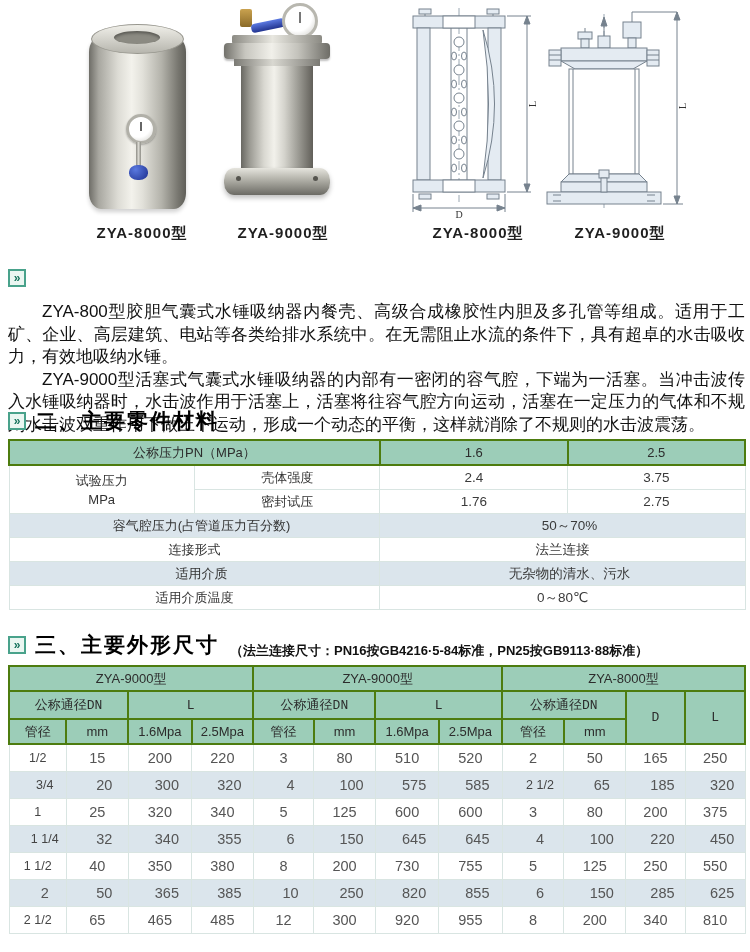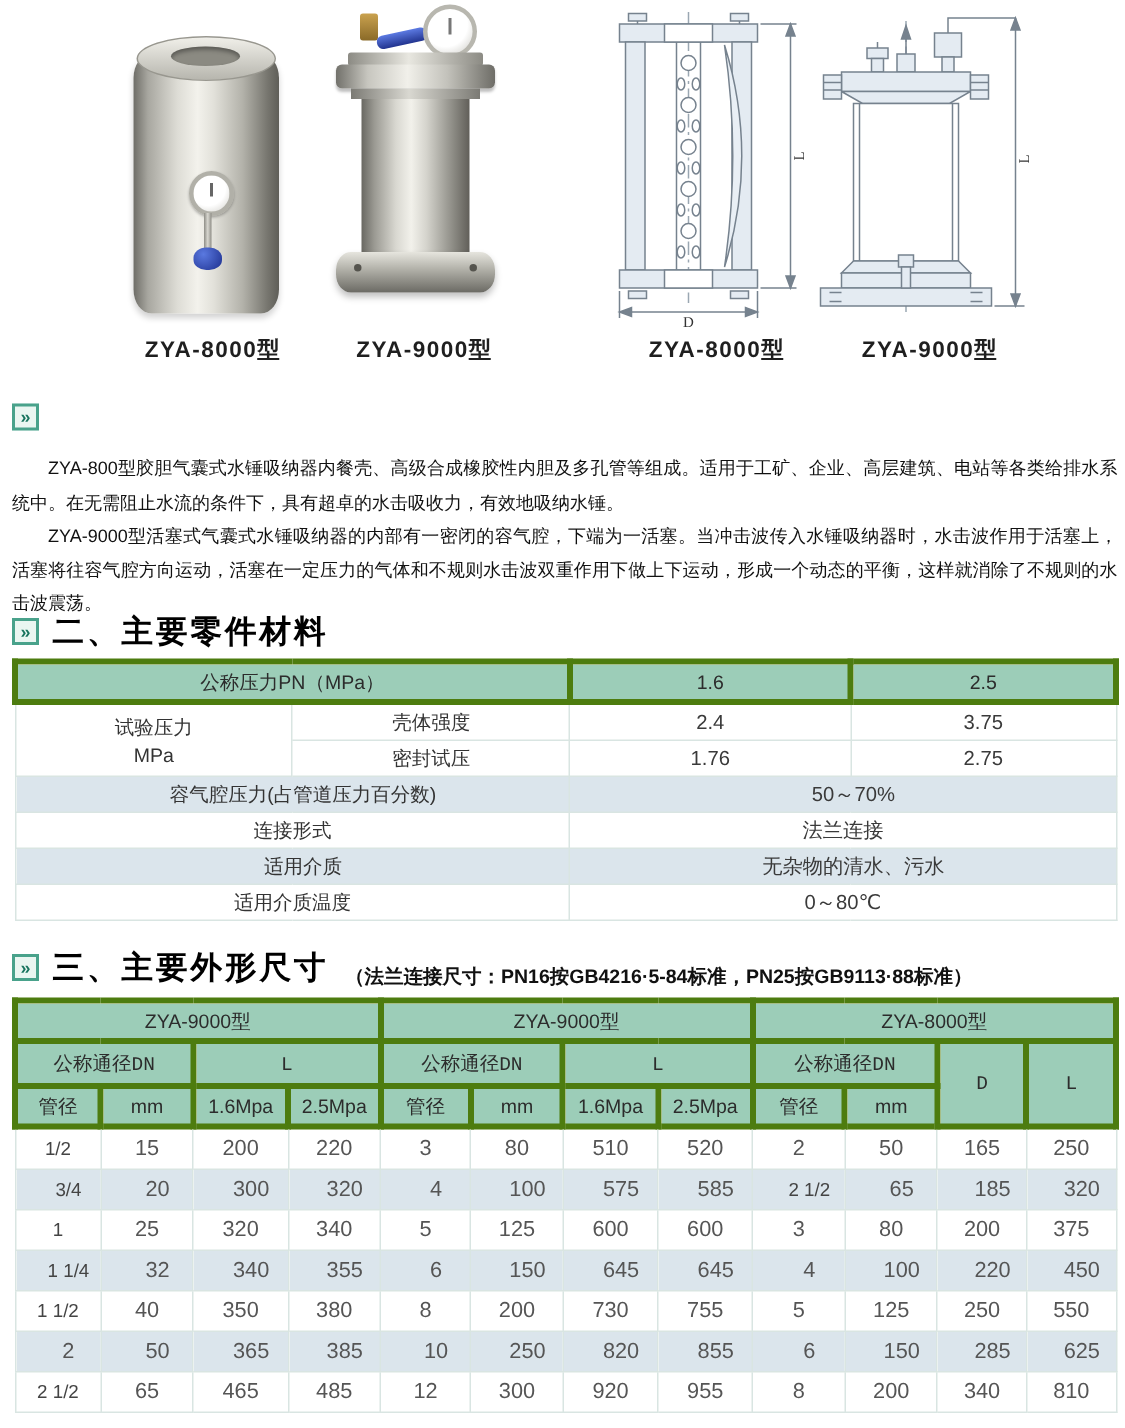--- a/index.html
+++ b/index.html
@@ -55,27 +55,27 @@
   #draw2{left:541px;top:6px;width:150px;height:212px;}
 
   
   .sec-head{position:absolute;left:8px;display:flex;align-items:center;gap:9px;}
   .sec-icon{width:14px;height:14px;border:2px solid #49a28b;background:#eaf6f1;color:#18745e;
     font-weight:bold;font-size:12px;line-height:14px;text-align:center;flex:0 0 auto;}
   .sec-title{font-size:21px;font-weight:bold;color:#000;letter-spacing:2px;white-space:nowrap;}
   .sec-sub{font-size:13px;font-weight:bold;color:#111;letter-spacing:0;margin-left:2px;white-space:nowrap;margin-top:12px;}
 
   .paras{position:absolute;left:8px;top:301px;width:737px;}
-  .paras p{margin:0;text-indent:2em;font-size:12px;line-height:22.5px;color:#111;text-align:justify;}
+  .paras p{margin:0;text-indent:2em;font-size:17px;line-height:22.5px;color:#111;text-align:justify;}
 
   
   table{border-collapse:collapse;table-layout:fixed;position:absolute;left:8px;background:#fff;}
   td{border:1px solid #d9e5e2;text-align:center;vertical-align:middle;padding:0;
      font-size:13px;color:#333;overflow:hidden;}
-  tr.green td{background:#9ccdb8;border:4px solid #4d7c0f;color:#2c2c2c;}
+  tr.green td{background:#9ccdb8;border:2px solid #4d7c0f;color:#2c2c2c;}
   tr.blue td{background:#dbe5ec;padding-left:14px;}
   .val{font-size:13.5px;color:#3a3a3a;margin-top:43px;}
 
   #t2{top:439px;width:738px;}
   #t2 td{height:23px;}
   #t2 .twoline div{line-height:19px;font-size:13px;}
 
   #t3{top:665px;width:738px;}
   #t3 tr.green td{font-size:13px;}
   #t3 .gh td{height:23px;font-size:13.5px;}

